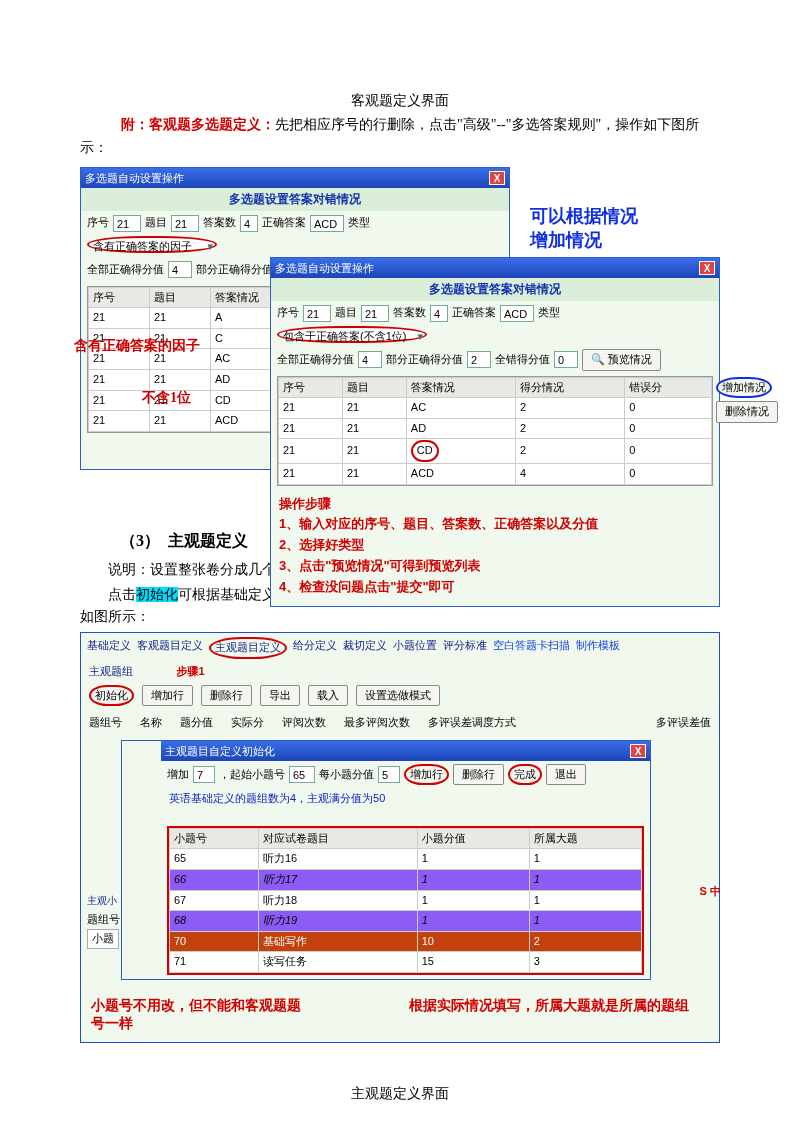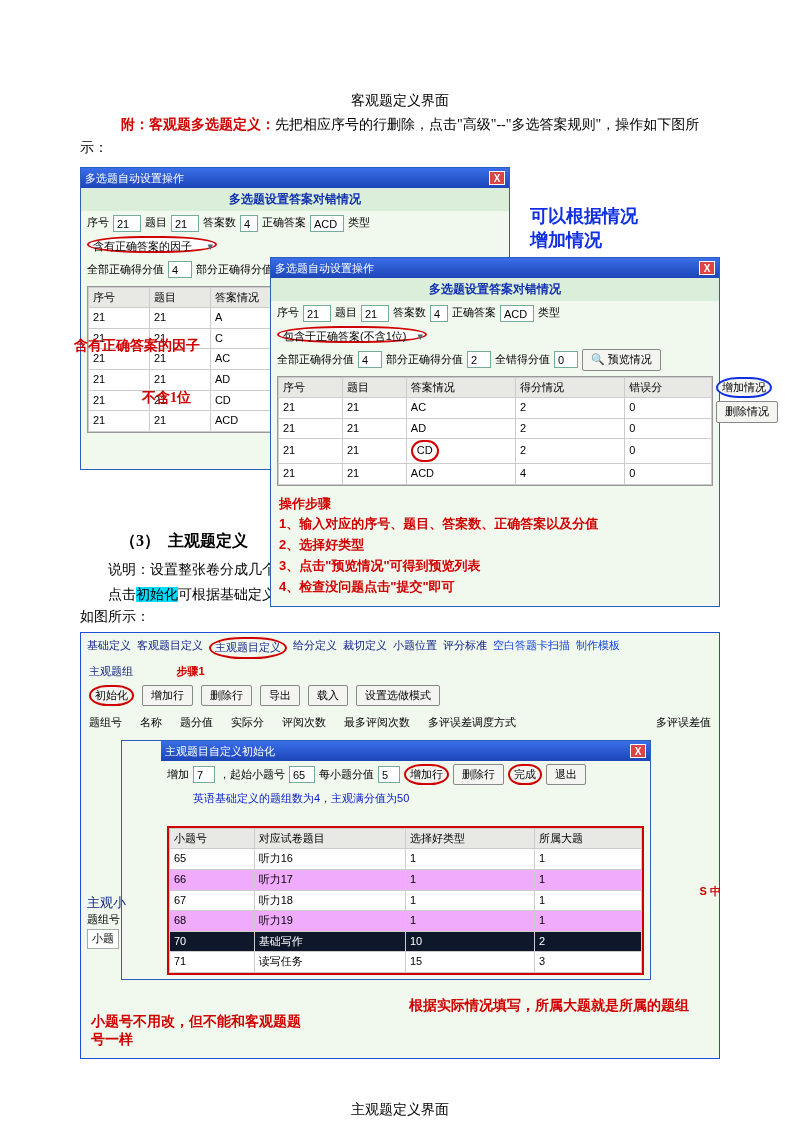--- a/index.html
+++ b/index.html
@@ -32,24 +32,24 @@
 
   
   .app { border:1px solid #1d4ed8; background:#f1f8ee; font-family: "Microsoft YaHei", SimSun, sans-serif; font-size:11px; position:relative; margin-top:4px;}
   .tabs { display:flex; gap:6px; padding:4px 6px 2px 6px; flex-wrap:wrap; }
   .tab { color:#112288; white-space:nowrap; }
   .tab.link { text-decoration: none; }
   .panel-label { padding:2px 8px; color:#112288; }
   .btnrow { display:flex; gap:8px; padding:2px 8px 6px 8px; }
   .headers { display:flex; gap:18px; padding:2px 8px; color:#000; font-size:11px;}
   .dialog-inner { margin:6px 10px 10px 40px; }
-  .hint { color:#0a20c8; font-size:11px; padding:2px 8px;margin-left:24px;}
+  .hint { color:#0a20c8; font-size:11px; padding:2px 8px;}
   .grid2 th{ background:#e8e8e4;}
-  .sel-row td{ background:#0f172a; color:#fff;}
-  .g-row td{ background:#f0abfc;}
+  .sel-row td{ background:#c2410c; color:#fff;}
+  .g-row td{ background:#8b5cf6;font-style:italic;}
   .footer-red { color:#d00000; font-weight:bold; font-size:14px; }
 
   h3.section { font-family: SimSun; font-size:16px; font-weight:bold; margin:14px 0 6px 40px;}
   p.body { text-indent:2em; margin:2px 0;}
 </style>
 </head>
 <body>
 
 <p class="center">客观题定义界面</p>
 <p class="body">
@@ -298,21 +298,21 @@
       <span class="btn oval-red">完成</span>
       <span class="btn">退出</span>
     </div>
     <div class="hint">英语基础定义的题组数为4，主观满分值为50</div>
     <div class="grid grid2" style="border:2px solid #d00000;margin-top:16px;">
       <table>
         <tbody>
             <tr>
               <th>小题号</th>
               <th>对应试卷题目</th>
-              <th>选择好类型</th>
+              <th>小题分值</th>
               <th>所属大题</th>
             </tr>
         <tr>
               <td>65</td>
               <td>听力16</td>
               <td>1</td>
               <td>1</td>
             </tr>
         <tr class="g-row">
               <td>66</td>
@@ -342,26 +342,26 @@
               <td>71</td>
               <td>读写任务</td>
               <td>15</td>
               <td>3</td>
             </tr>
       </tbody>
         </table>
     </div>
   </div>
 
-  <div style="position:absolute; left:6px; top:260px; font-size:13px; color:#112288;">主观小</div>
+  <div style="position:absolute; left:6px; top:260px; font-size:10px; color:#112288;">主观小</div>
   <div style="position:absolute; left:6px; top:278px; font-size:11px;">题组号</div>
   <div style="position:absolute; left:6px; top:296px; font-size:11px; border:1px solid #aaa; background:#fff; padding:0 4px;">小题</div>
 
   <div style="display:flex; justify-content:space-between; padding:6px 30px 10px 10px;">
-    <div class="footer-red" style="width:210px; line-height:1.3;margin-top:16px;">小题号不用改，但不能和客观题题号一样</div>
+    <div class="footer-red" style="width:210px; line-height:1.3;">小题号不用改，但不能和客观题题号一样</div>
     <div class="footer-red" style="width:280px; text-align:center; line-height:1.3;">根据实际情况填写，所属大题就是所属的题组</div>
   </div>
 
   <div style="position:absolute; right:-2px; top:250px; color:#d00000; font-weight:bold;">
     <span style="color:#d00000;">S</span> <span>中</span>
   </div>
 </div>
 
 <p class="caption" style="margin-top:40px;">主观题定义界面</p>
 

